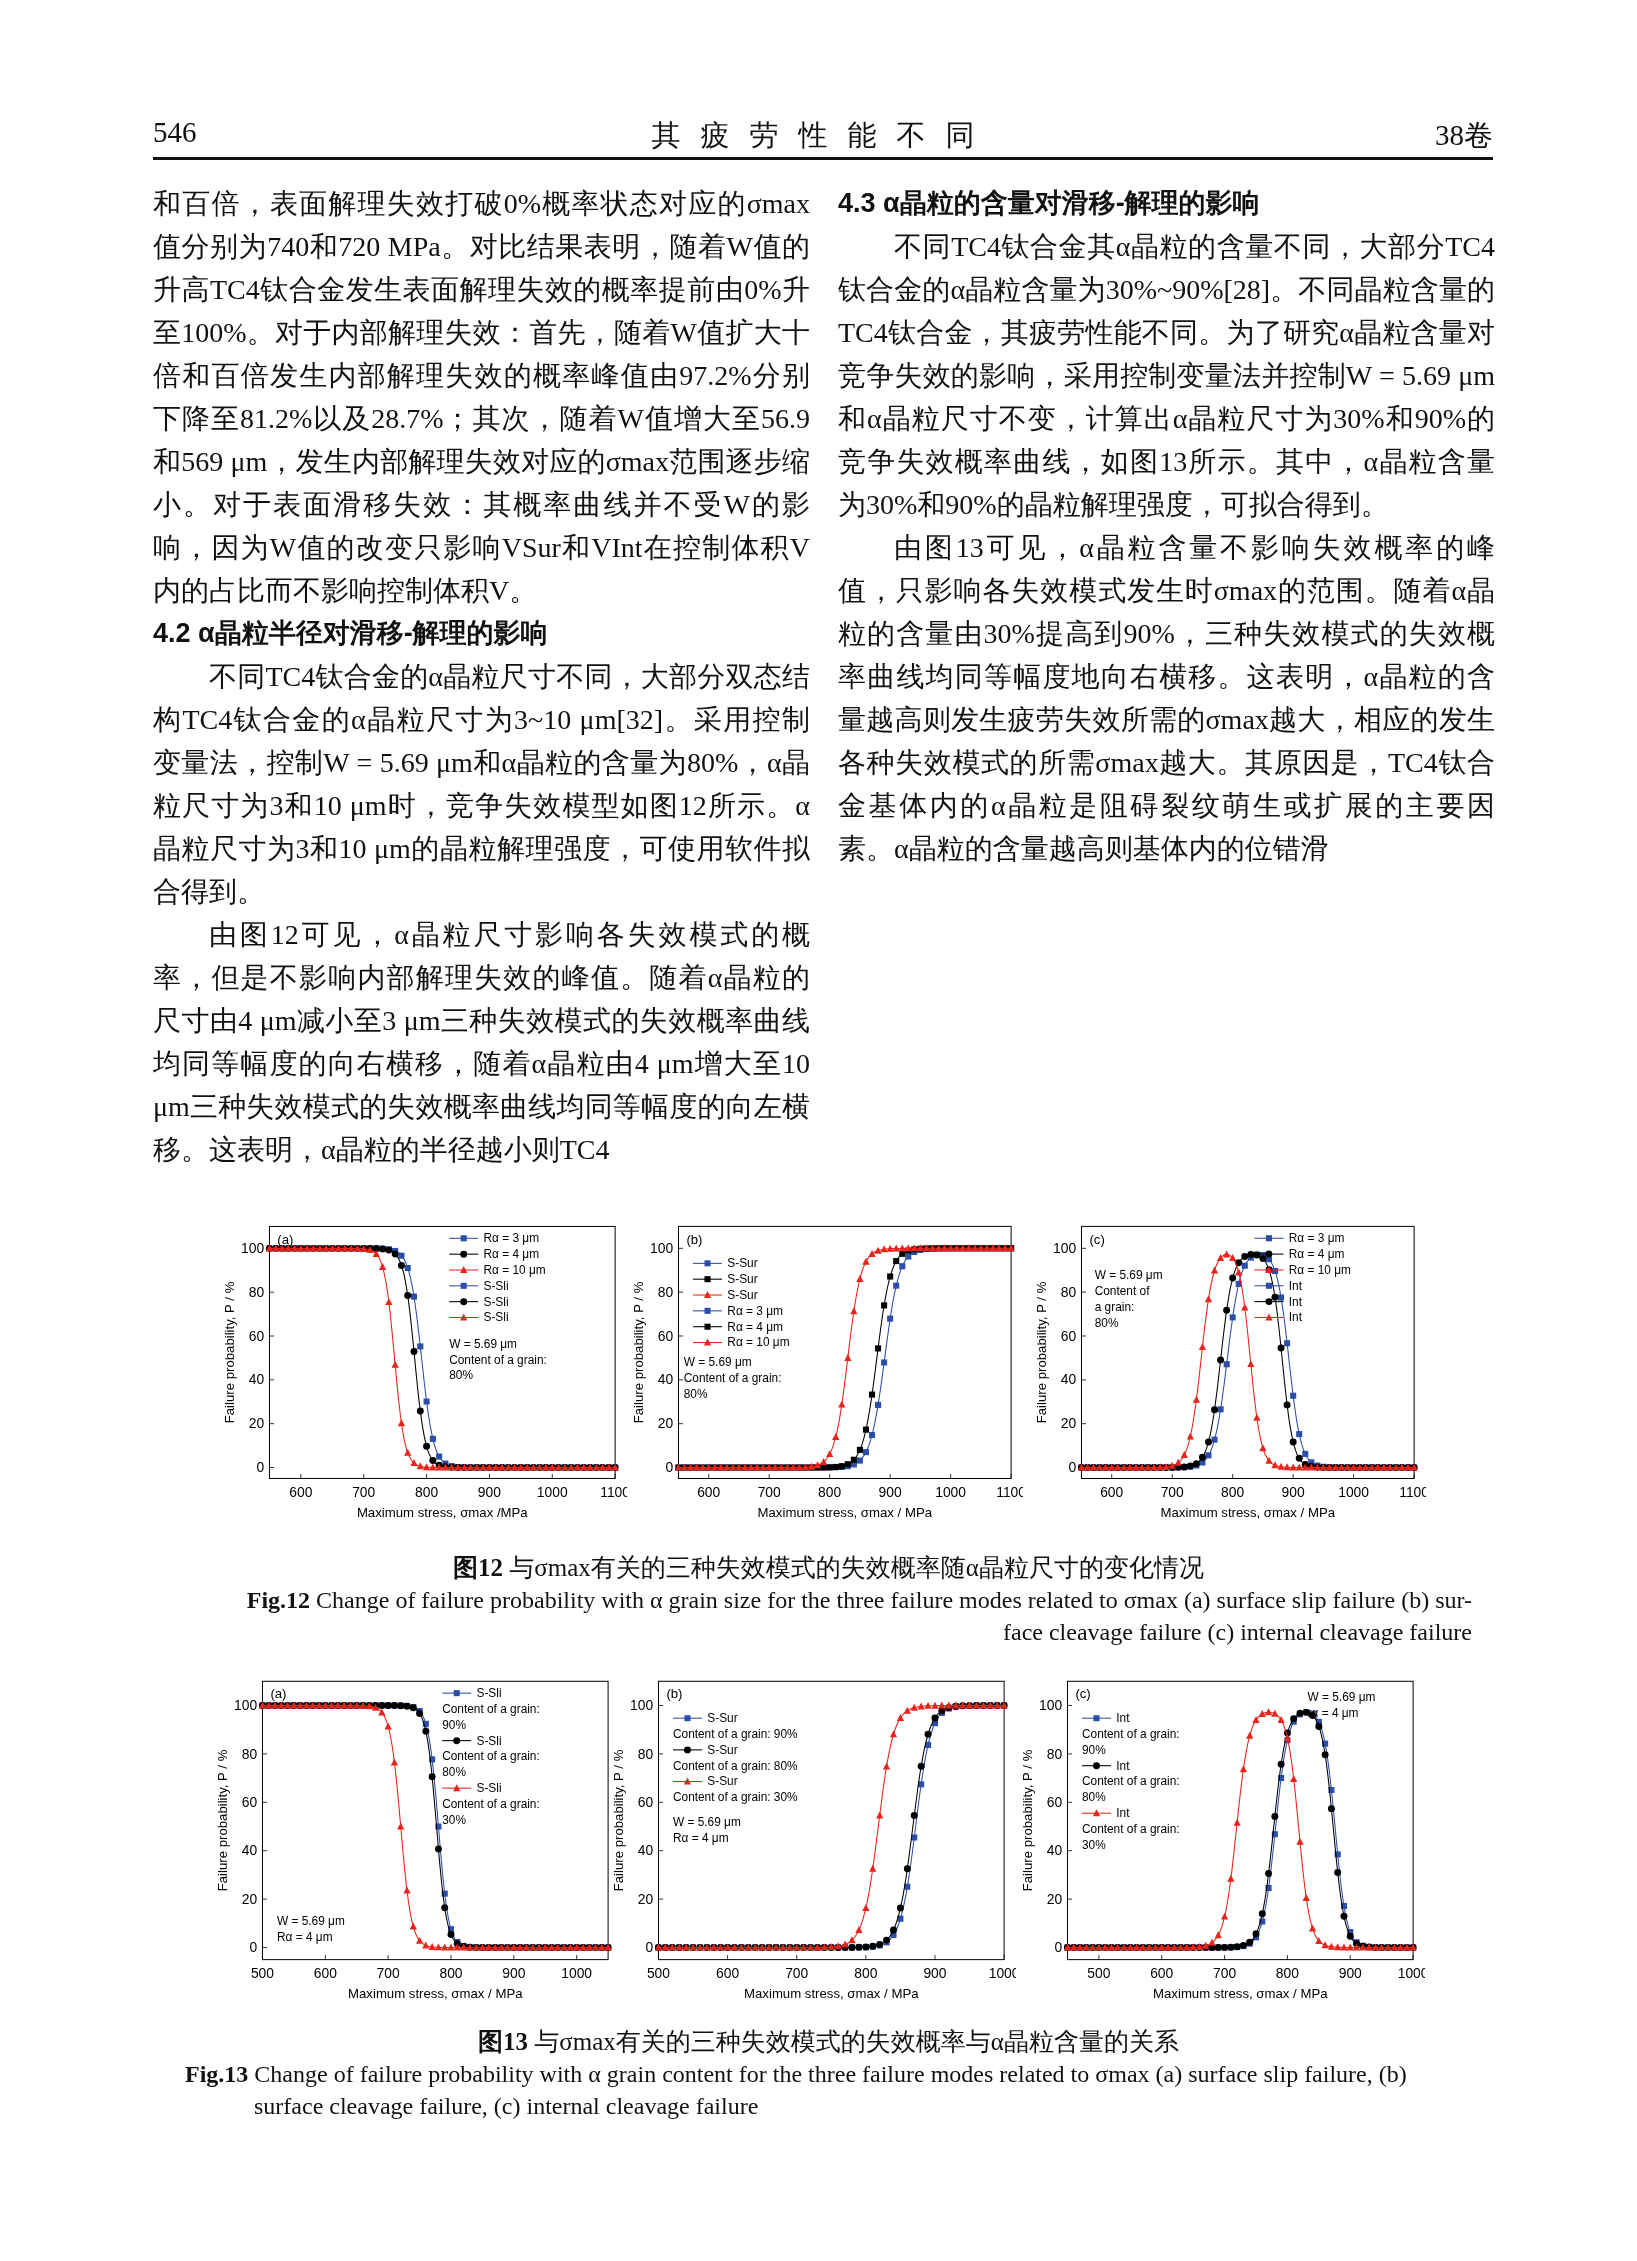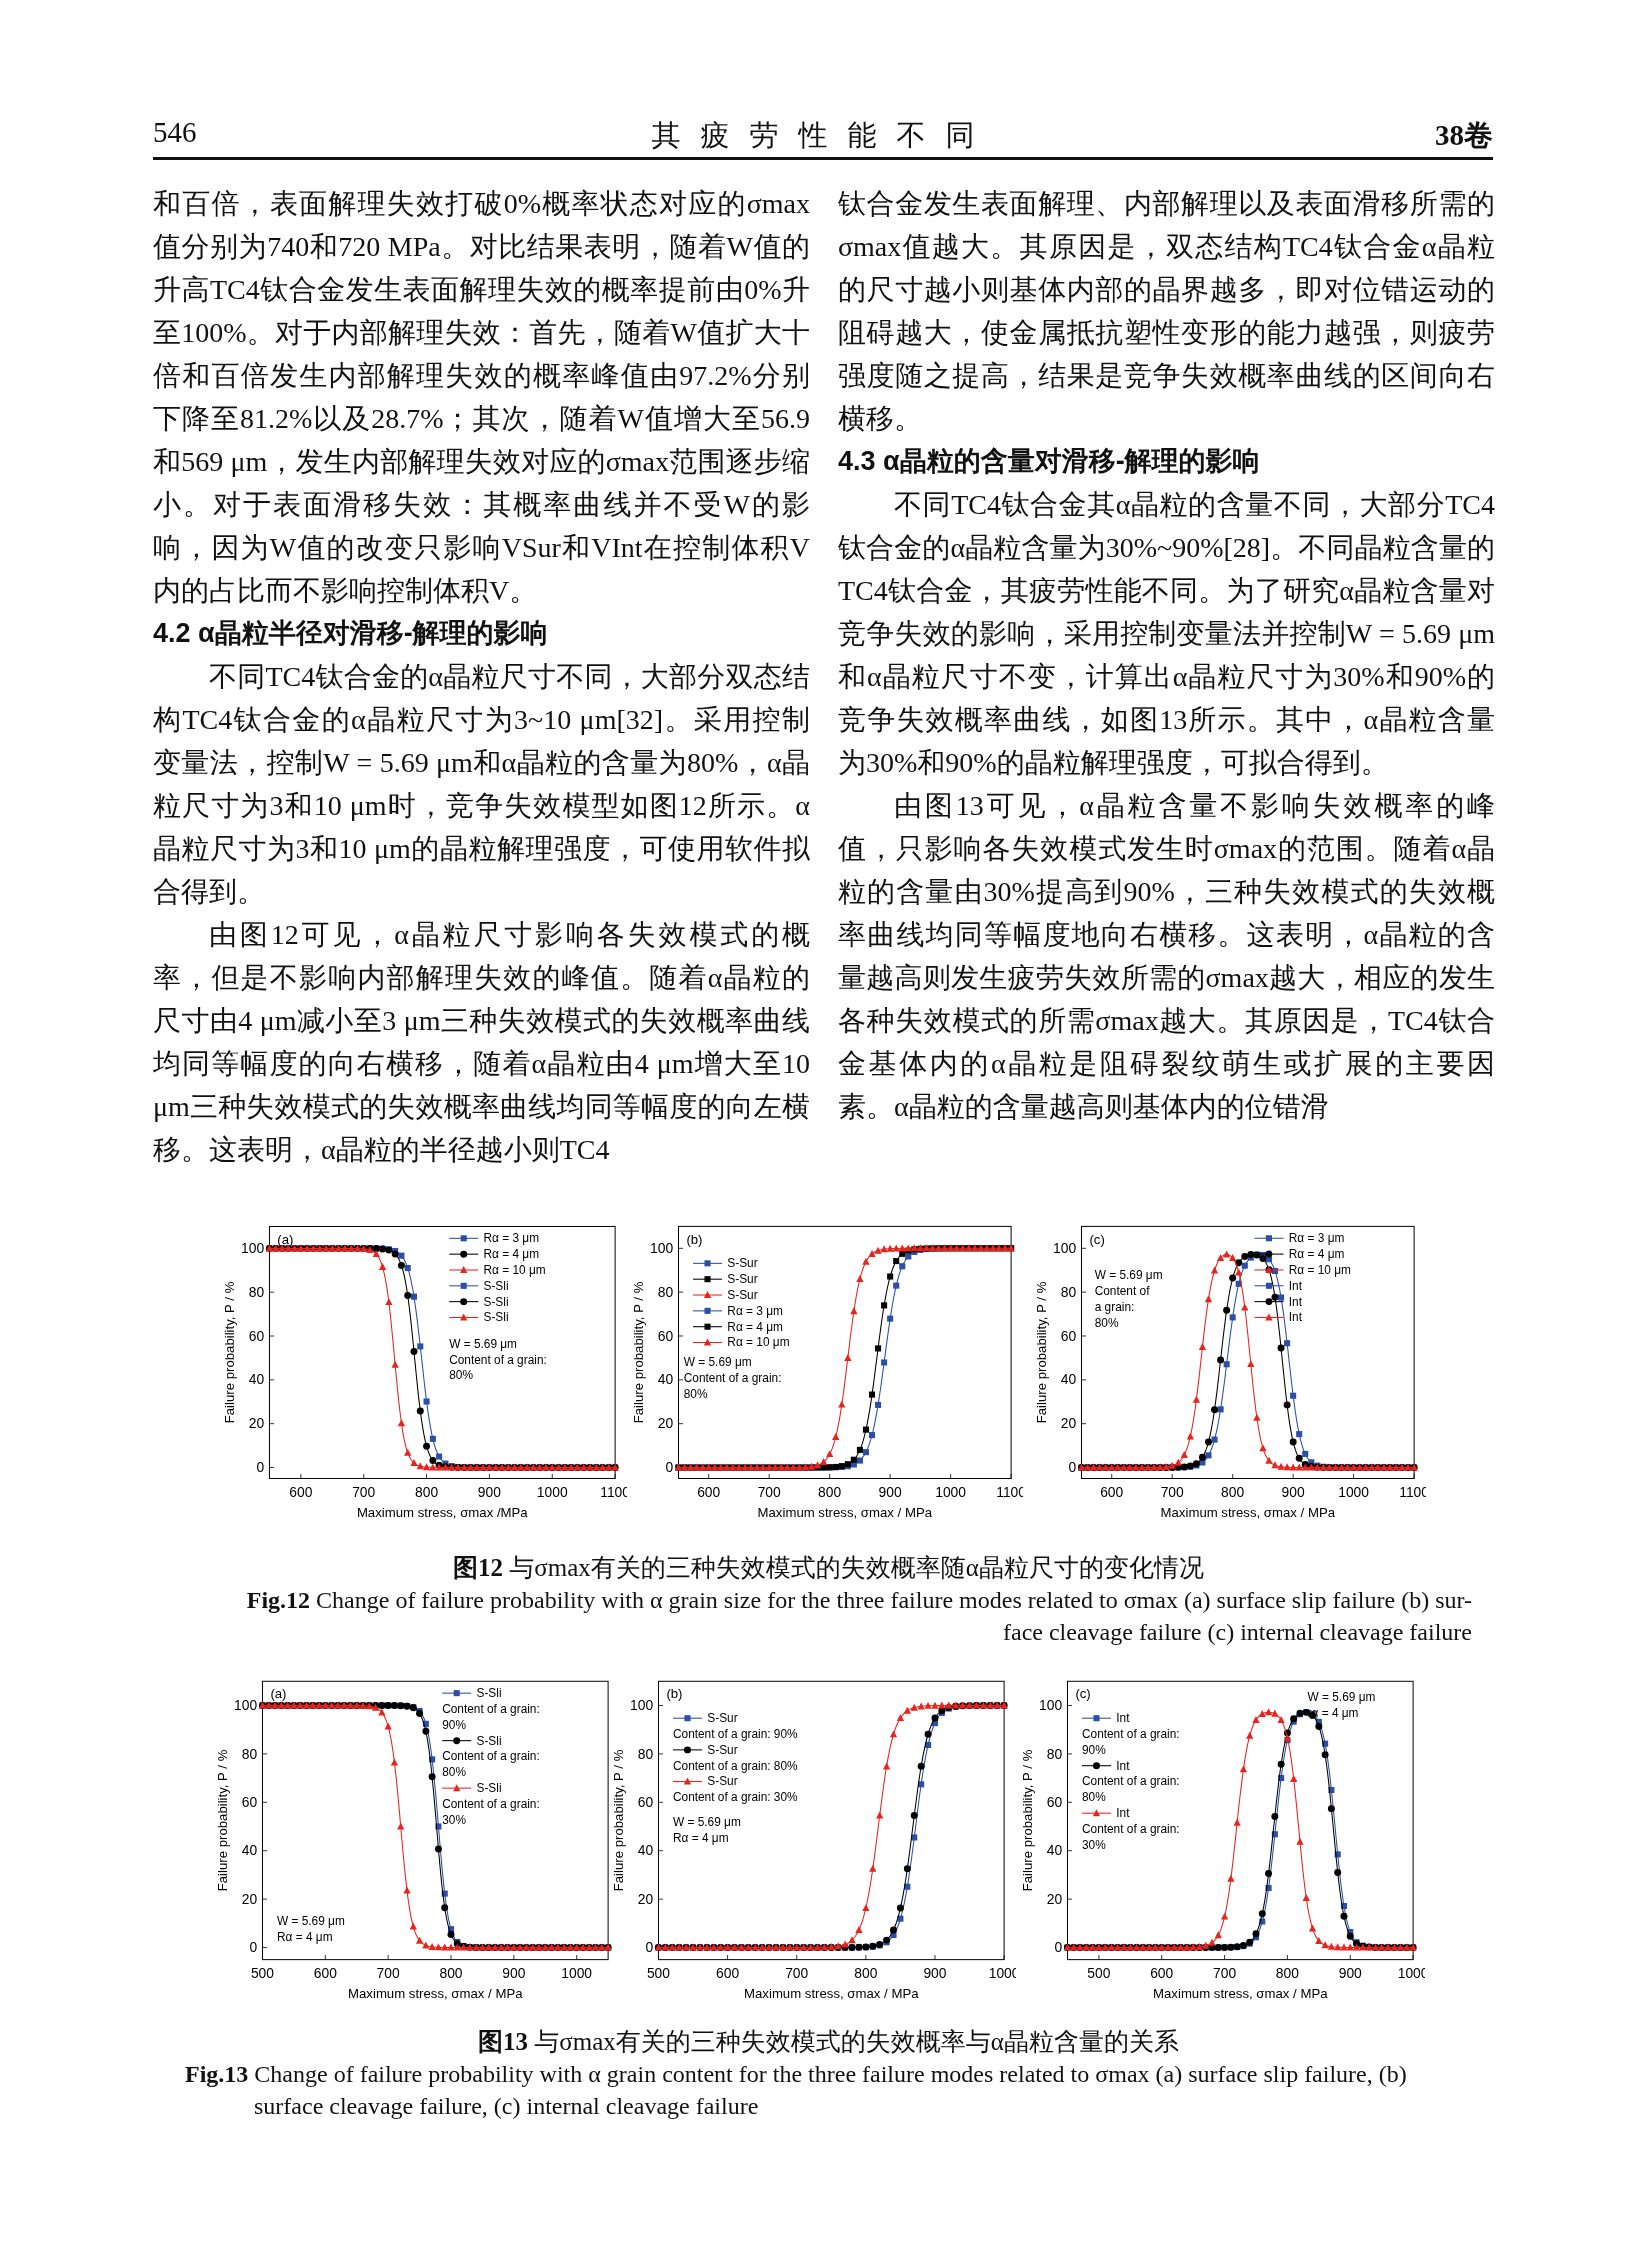--- a/index.html
+++ b/index.html
@@ -1,21 +1,21 @@
 <!DOCTYPE html>
 <html style="font-size:10.6px"><head>
 <meta charset="utf-8">
 <style>
   html, body { margin: 0; padding: 0; background: #ffffff; }
   body { width: 1638px; height: 2261px; position: relative; overflow: hidden;
          font-family: "Liberation Serif", "DejaVu Serif", serif; color: #111; }
   .header { position: absolute; left: 153px; top: 111px; width: 1340px; height: 46px; }
   .header .pg { position: absolute; left: 0; top: 5.3px; font-size: 29px; }
   .header .journal { position: absolute; left: 0; right: 0; text-align: center; top: 5.3px; font-size: 29px; letter-spacing: 20px; }
-  .header .vol { position: absolute; right: 0; top: 5.3px; font-size: 29px; font-weight: bold; }
+  .header .vol { position: absolute; right: 0; top: 5.3px; font-size: 29px; }
   .header-rule { position: absolute; left: 153px; top: 157px; width: 1340px; height: 3.3px; background: #111; }
   .col { position: absolute; top: 182px; width: 657px; font-size: 28px; line-height: 43px; text-align: justify; }
   .col.left { left: 153px; }
   .col.right { left: 838px; }
   .col p { margin: 0; }
   .col p.indent { text-indent: 2em; }
   .col h3 { margin: 0; font-family: "Liberation Sans", "DejaVu Sans", sans-serif; font-weight: bold; font-size: 27px; line-height: 43px; }
   .chart { position: absolute; }
   .chart svg { display: block; }
   .caption { position: absolute; left: 185px; width: 1287px; text-align: center; font-size: 25px; line-height: 33px; }
@@ -35,21 +35,20 @@
 <div class="header-rule"></div>
 
 <div class="col left">
   <p>和百倍，表面解理失效打破0%概率状态对应的σmax值分别为740和720 MPa。对比结果表明，随着W值的升高TC4钛合金发生表面解理失效的概率提前由0%升至100%。对于内部解理失效：首先，随着W值扩大十倍和百倍发生内部解理失效的概率峰值由97.2%分别下降至81.2%以及28.7%；其次，随着W值增大至56.9和569 μm，发生内部解理失效对应的σmax范围逐步缩小。对于表面滑移失效：其概率曲线并不受W的影响，因为W值的改变只影响VSur和VInt在控制体积V内的占比而不影响控制体积V。</p>
   <h3>4.2  α晶粒半径对滑移-解理的影响</h3>
   <p class="indent">不同TC4钛合金的α晶粒尺寸不同，大部分双态结构TC4钛合金的α晶粒尺寸为3~10 μm[32]。采用控制变量法，控制W = 5.69 μm和α晶粒的含量为80%，α晶粒尺寸为3和10 μm时，竞争失效模型如图12所示。α晶粒尺寸为3和10 μm的晶粒解理强度，可使用软件拟合得到。</p>
   <p class="indent">由图12可见，α晶粒尺寸影响各失效模式的概率，但是不影响内部解理失效的峰值。随着α晶粒的尺寸由4 μm减小至3 μm三种失效模式的失效概率曲线均同等幅度的向右横移，随着α晶粒由4 μm增大至10 μm三种失效模式的失效概率曲线均同等幅度的向左横移。这表明，α晶粒的半径越小则TC4</p>
 </div>
 
 <div class="col right">
-  <p>钛合金发生表面解理、内部解理以及表面滑移所需的σmax值越大。其原因是，双态结构TC4钛合金α晶粒的尺寸越小则基体内部的晶界越多，即对位错运动的阻碍越大，使金属抵抗塑性变形的能力越强，则疲劳强度随之提高，结果是竞争失效概率曲线的区间向右横移。</p>
   <h3>4.3  α晶粒的含量对滑移-解理的影响</h3>
   <p class="indent">不同TC4钛合金其α晶粒的含量不同，大部分TC4钛合金的α晶粒含量为30%~90%[28]。不同晶粒含量的TC4钛合金，其疲劳性能不同。为了研究α晶粒含量对竞争失效的影响，采用控制变量法并控制W = 5.69 μm和α晶粒尺寸不变，计算出α晶粒尺寸为30%和90%的竞争失效概率曲线，如图13所示。其中，α晶粒含量为30%和90%的晶粒解理强度，可拟合得到。</p>
   <p class="indent">由图13可见，α晶粒含量不影响失效概率的峰值，只影响各失效模式发生时σmax的范围。随着α晶粒的含量由30%提高到90%，三种失效模式的失效概率曲线均同等幅度地向右横移。这表明，α晶粒的含量越高则发生疲劳失效所需的σmax越大，相应的发生各种失效模式的所需σmax越大。其原因是，TC4钛合金基体内的α晶粒是阻碍裂纹萌生或扩展的主要因素。α晶粒的含量越高则基体内的位错滑</p>
 </div>
 
 <div class="chart" style="left:218px; top:1221px;">
     <svg width="409" height="317" viewBox="0 0 620 480">
       <rect x="78" y="8" width="524" height="382" fill="none" stroke="#000" stroke-width="1.5"></rect>
       <line x1="125.63636363636364" x2="125.63636363636364" y1="390" y2="383" stroke="#000" stroke-width="1.2"></line>
       <text x="125.63636363636364" y="418" font-size="21" text-anchor="middle">600</text>

